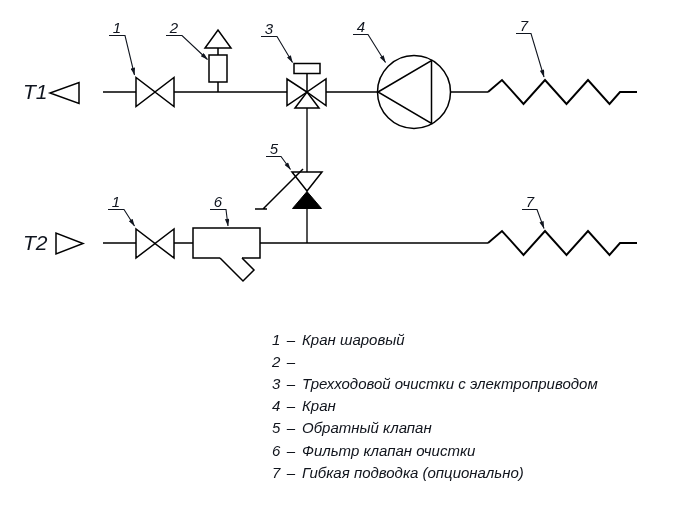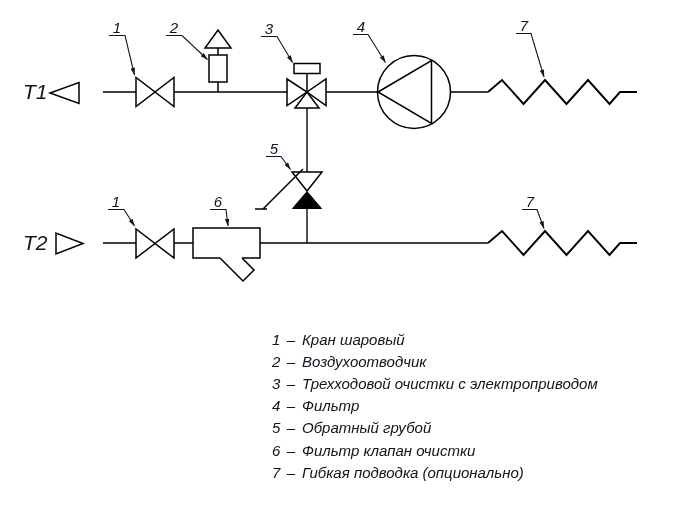--- a/index.html
+++ b/index.html
@@ -124,36 +124,35 @@
 
 <div class="legend">
   <div class="legend-row">
     <span class="legend-ref">1</span>
         <span class="legend-dash">–</span>
         <span class="legend-name">Кран шаровый</span>
   </div>
   <div class="legend-row">
     <span class="legend-ref">2</span>
         <span class="legend-dash">–</span>
-        <span class="legend-name">Воздухоотводчик</span>
   </div>
   <div class="legend-row">
     <span class="legend-ref">3</span>
         <span class="legend-dash">–</span>
         <span class="legend-name">Трехходовой очистки с электроприводом</span>
   </div>
   <div class="legend-row">
     <span class="legend-ref">4</span>
         <span class="legend-dash">–</span>
-        <span class="legend-name">Фильтр</span>
+        <span class="legend-name">Кран</span>
   </div>
   <div class="legend-row">
     <span class="legend-ref">5</span>
         <span class="legend-dash">–</span>
-        <span class="legend-name">Обратный грубой</span>
+        <span class="legend-name">Обратный клапан</span>
   </div>
   <div class="legend-row">
     <span class="legend-ref">6</span>
         <span class="legend-dash">–</span>
         <span class="legend-name">Фильтр клапан очистки</span>
   </div>
   <div class="legend-row">
     <span class="legend-ref">7</span>
         <span class="legend-dash">–</span>
         <span class="legend-name">Гибкая подводка (опционально)</span>

